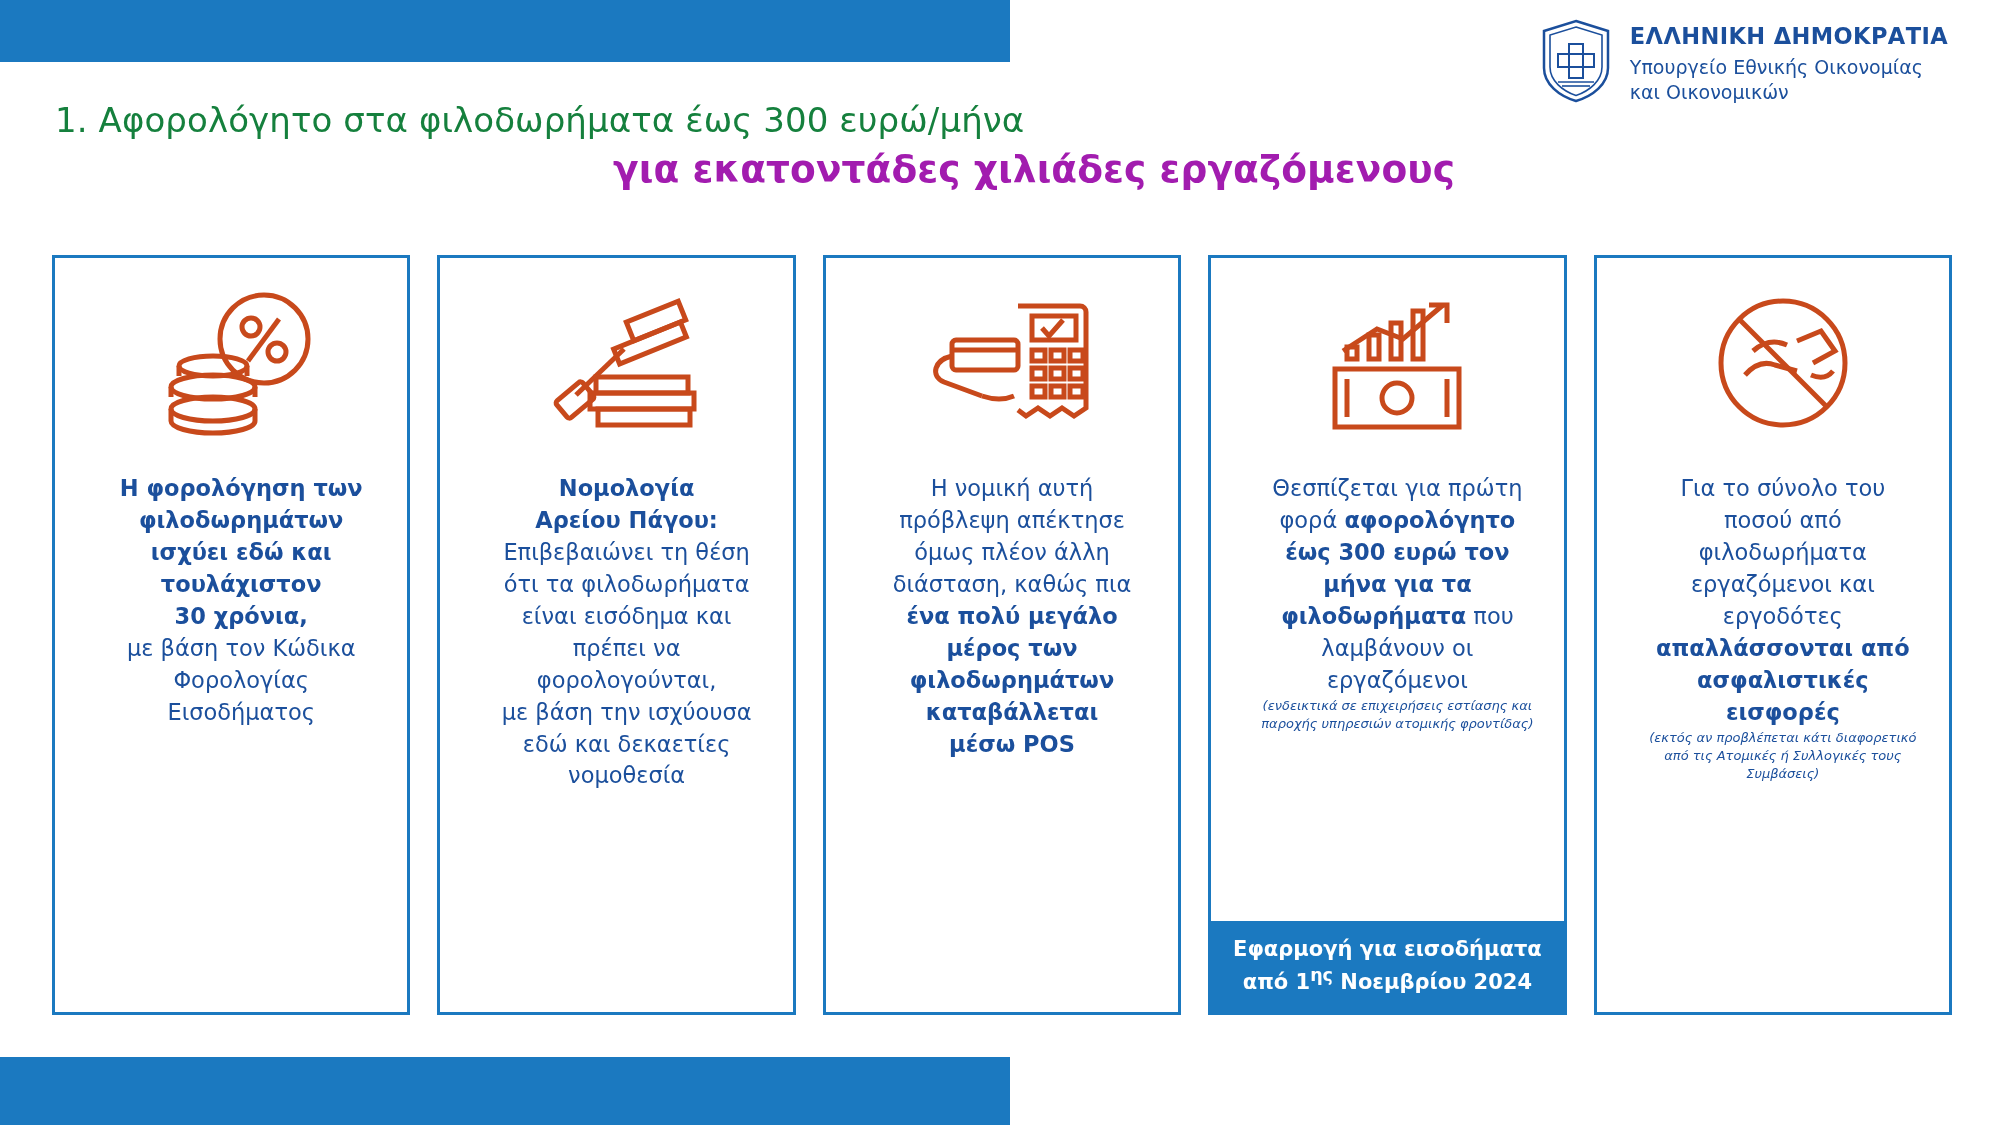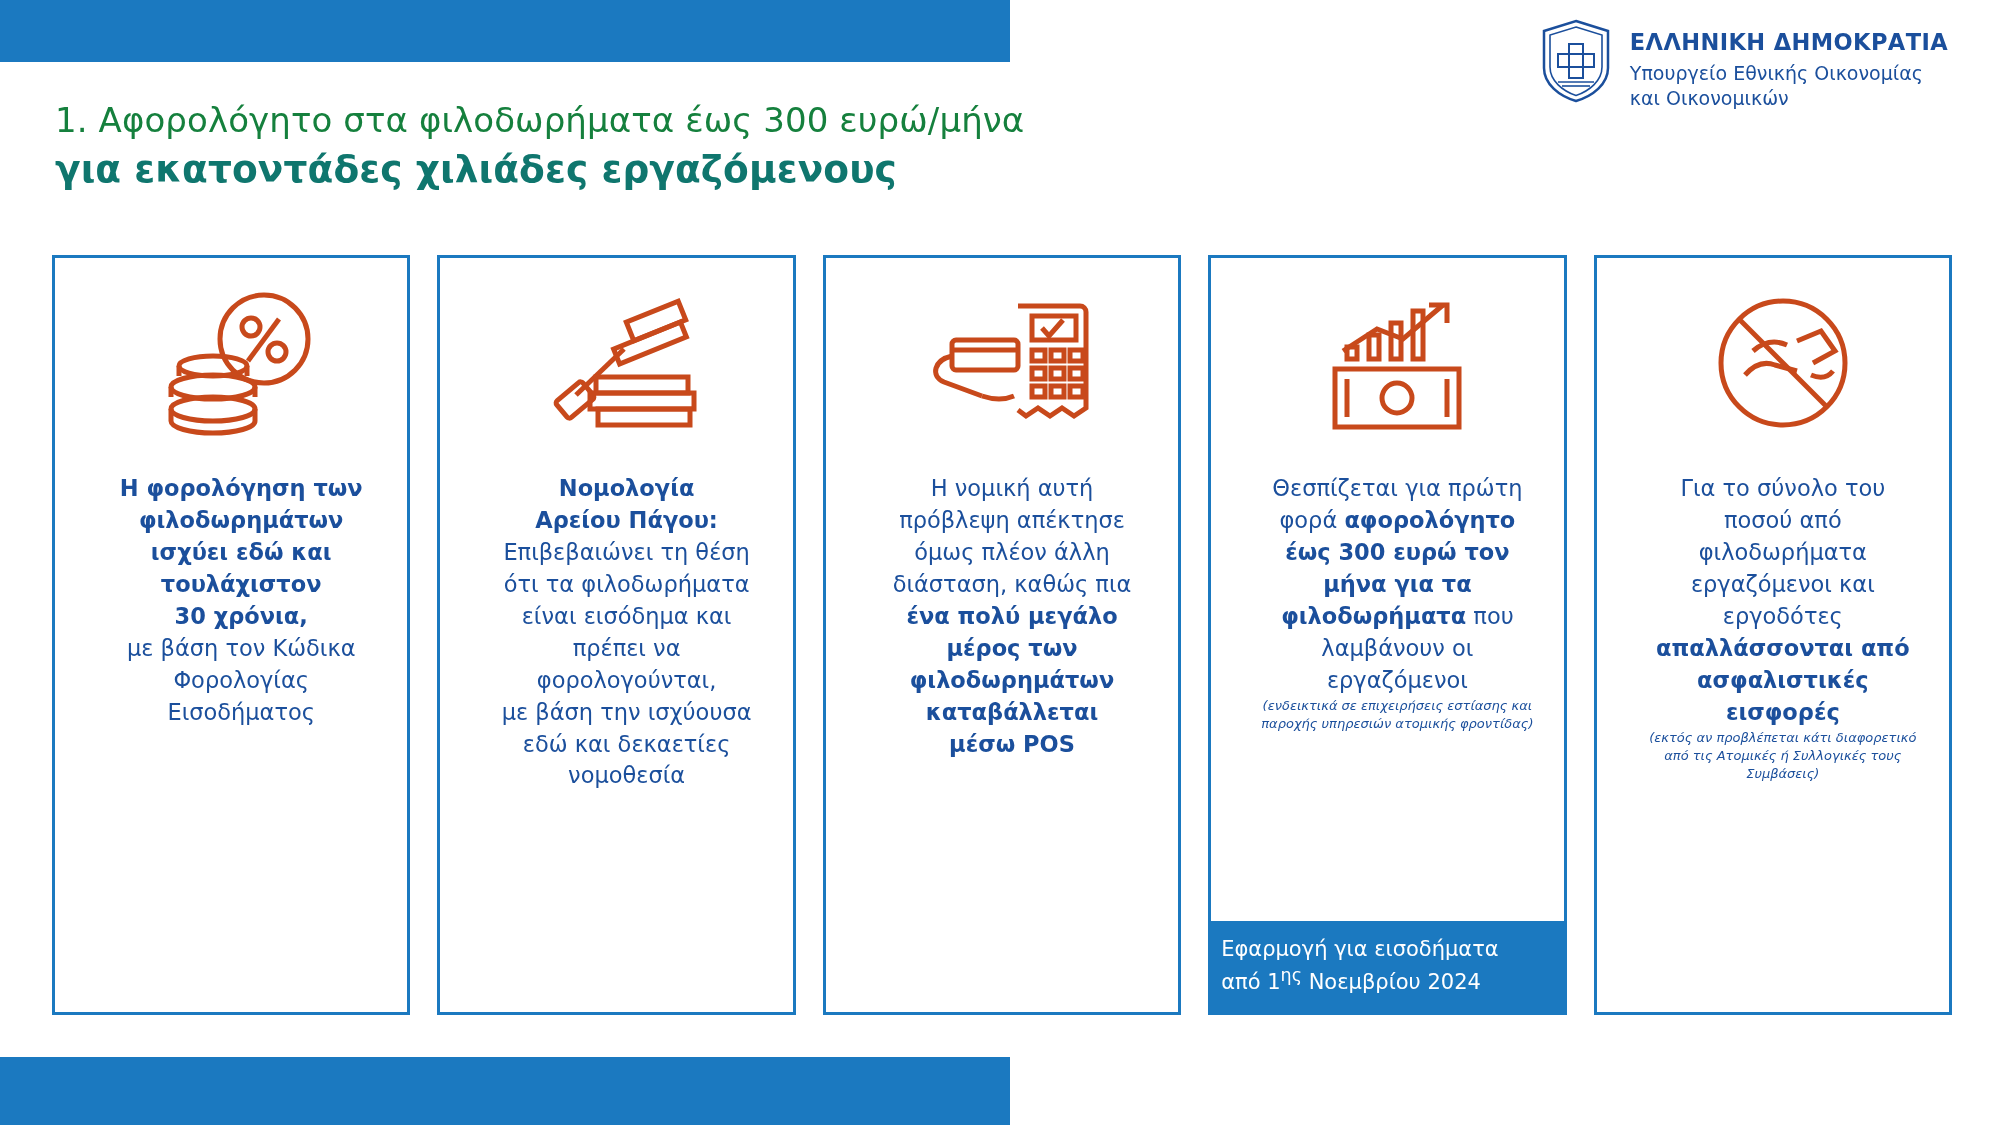--- a/index.html
+++ b/index.html
@@ -23,38 +23,39 @@
 
   
   .logo-wrap {
     position: absolute; right: 52px; top: 18px;
     display: flex; align-items: flex-start; gap: 16px;
   }
   .emblem { width: 76px; height: 86px; flex: 0 0 auto; }
   .logo-text { padding-top: 6px; }
   .logo-title {
     color: #1b4f9c; font-weight: bold; font-size: 22.5px;
-    letter-spacing: 0.4px; line-height: 1.15; margin-top: 6px;
+    letter-spacing: 0.4px; line-height: 1.15;
   }
   .logo-sub {
     color: #1b4f9c; font-size: 19px; line-height: 1.3; margin-top: 5px;
     font-weight: 400;
   }
 
   
   .headline {
     position: absolute; left: 55px; top: 98px; width: 1400px;
   }
   .headline .l1 {
     color: #15803d; font-weight: normal; font-size: 34px; line-height: 1.34;
     letter-spacing: 0.1px;
   }
   .headline .l2 {
-    color: #0f766e; font-weight: bold; font-size: 37.5px; line-height: 1.34;
+    color: #a21caf; font-weight: bold; font-size: 37.5px; line-height: 1.34;
     letter-spacing: 0.1px;
+    text-align: right;
   }
 
   
   .cards {
     position: absolute; left: 52px; top: 255px;
     width: 1900px; height: 760px;
     display: flex; gap: 27px;
   }
   .card {
     width: 360px; height: 760px;
@@ -75,22 +76,22 @@
     font-size: 22.5px;
     line-height: 1.42;
   }
   .card-text b { font-weight: bold; }
   .card-text .small-i {
     font-size: 13px; font-style: italic; line-height: 1.4; display: block;
   }
   .footer-band {
     position: absolute; left: 0; bottom: 0; width: 100%;
     background: #1b79c0; color: #ffffff;
-    font-weight: normal; font-size: 21px; line-height: 1.35;
-    padding: 14px 10px 16px;
+    font-weight: bold; font-size: 21px; line-height: 1.35;
+    text-align: center; padding: 14px 10px 16px;
   }
   .card.has-band .card-text { margin-bottom: 24px; }
 </style>
 </head>
 <body>
 
 <div class="slide">
 
   <div class="bar-top"></div>
   <div class="bar-bottom"></div>

